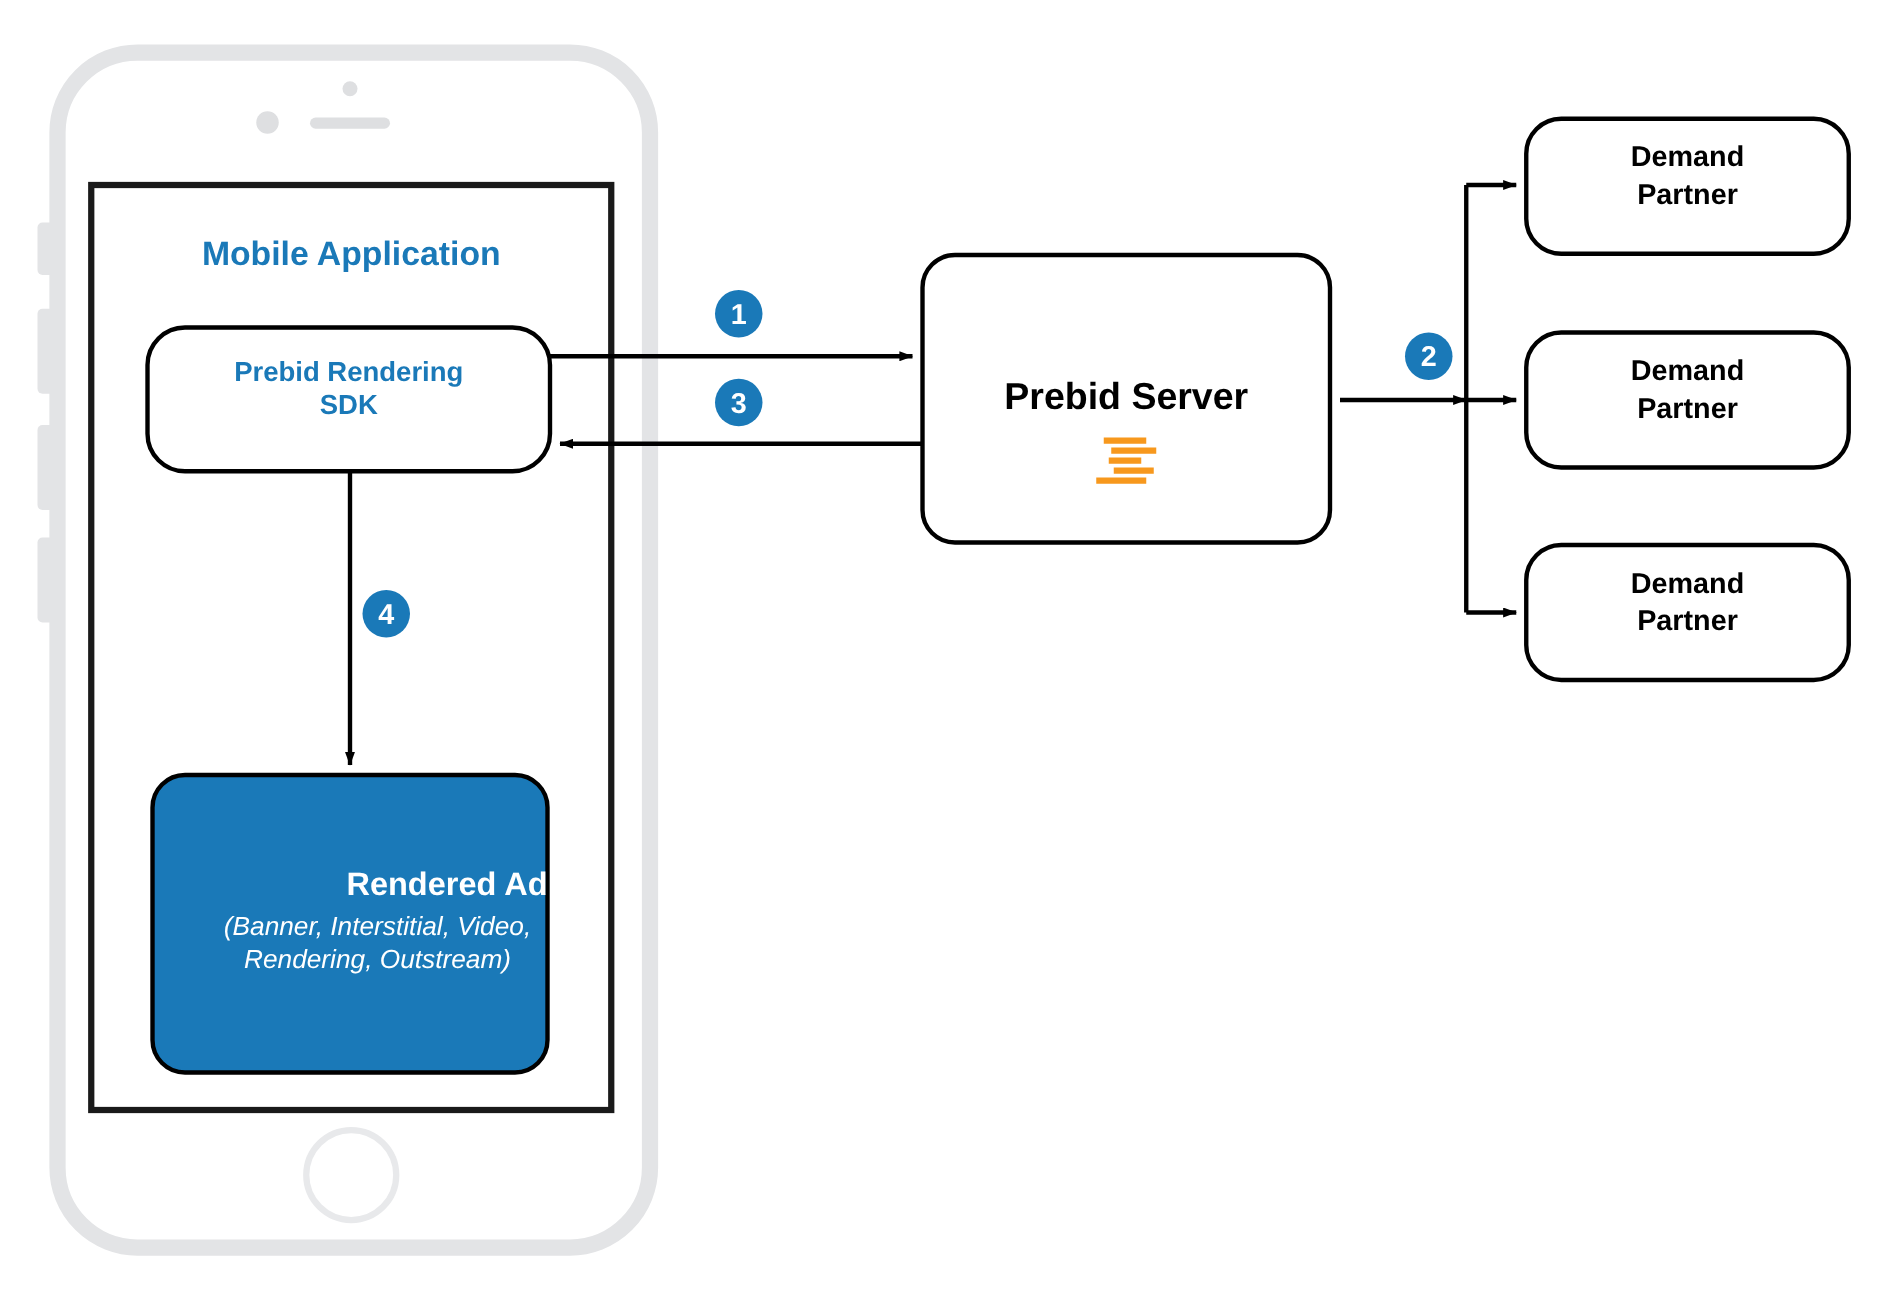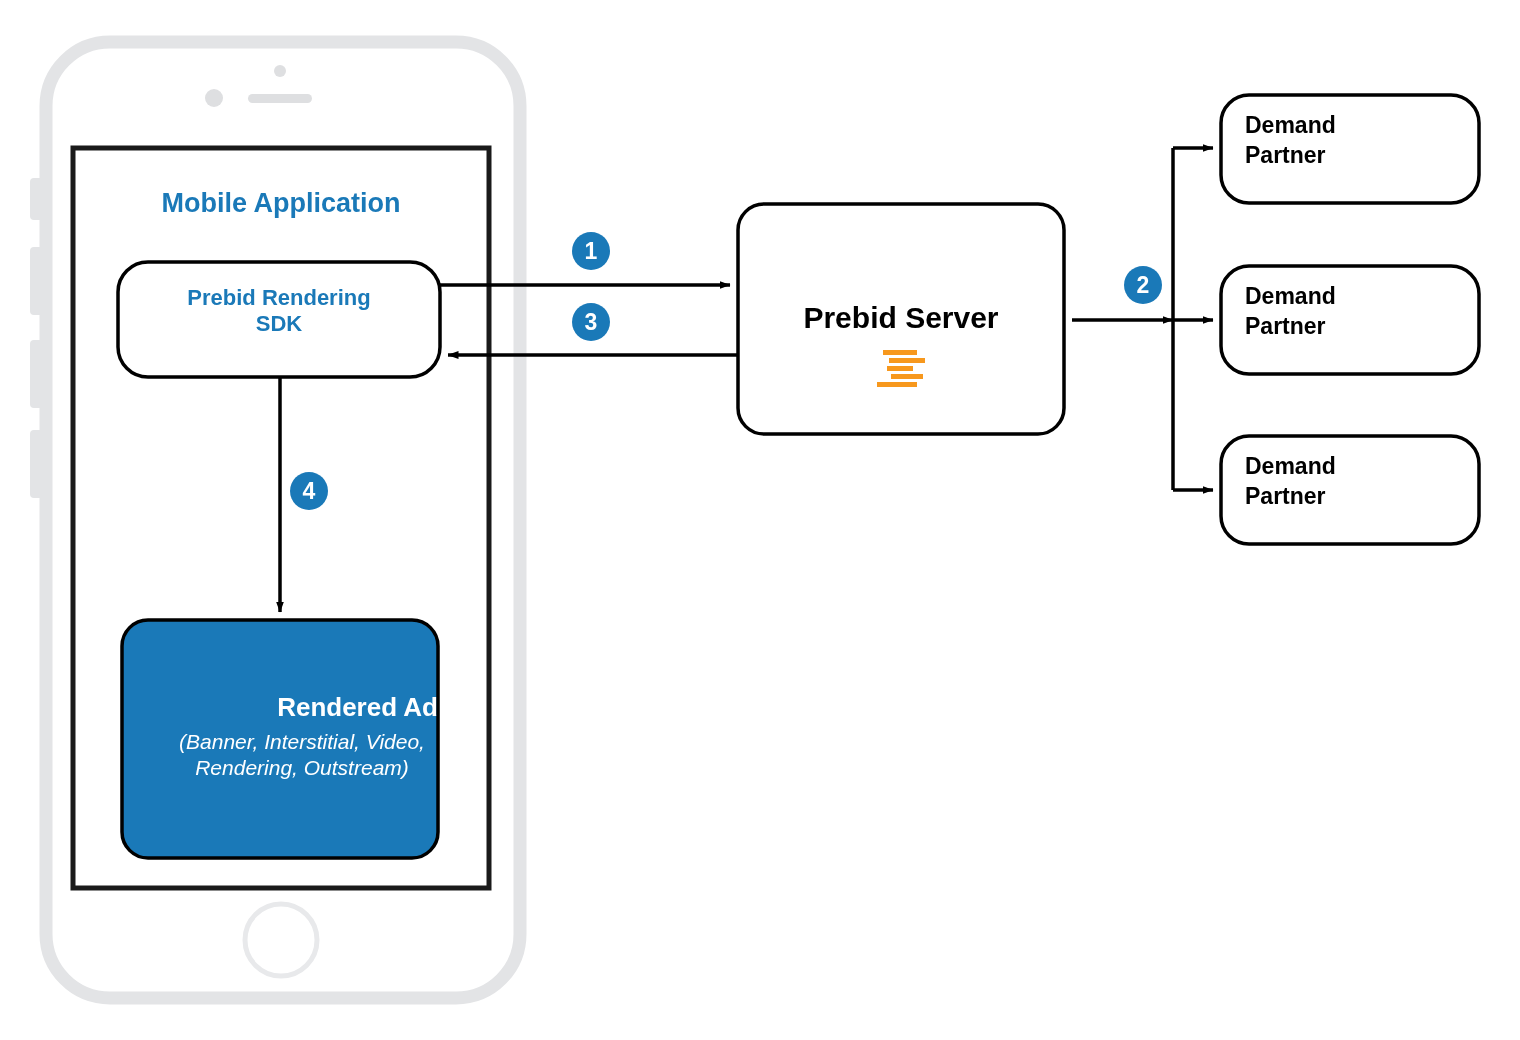--- a/index.html
+++ b/index.html
@@ -73,22 +73,22 @@
     font-size: 30px;
     font-weight: bold;
     color: #000000;
   }
   .lbl-demand {
     position: absolute;
     width: 258px;
     font-size: 23px;
     font-weight: bold;
     color: #000000;
+    text-align: center;
     line-height: 1.32;
-    margin-left: 24px;
   }
   .dp1 { left: 1221px; top: 110px; }
   .dp2 { left: 1221px; top: 281px; }
   .dp3 { left: 1221px; top: 451px; }
 
   .badge {
     position: absolute;
     width: 38px;
     height: 38px;
     border-radius: 50%;

